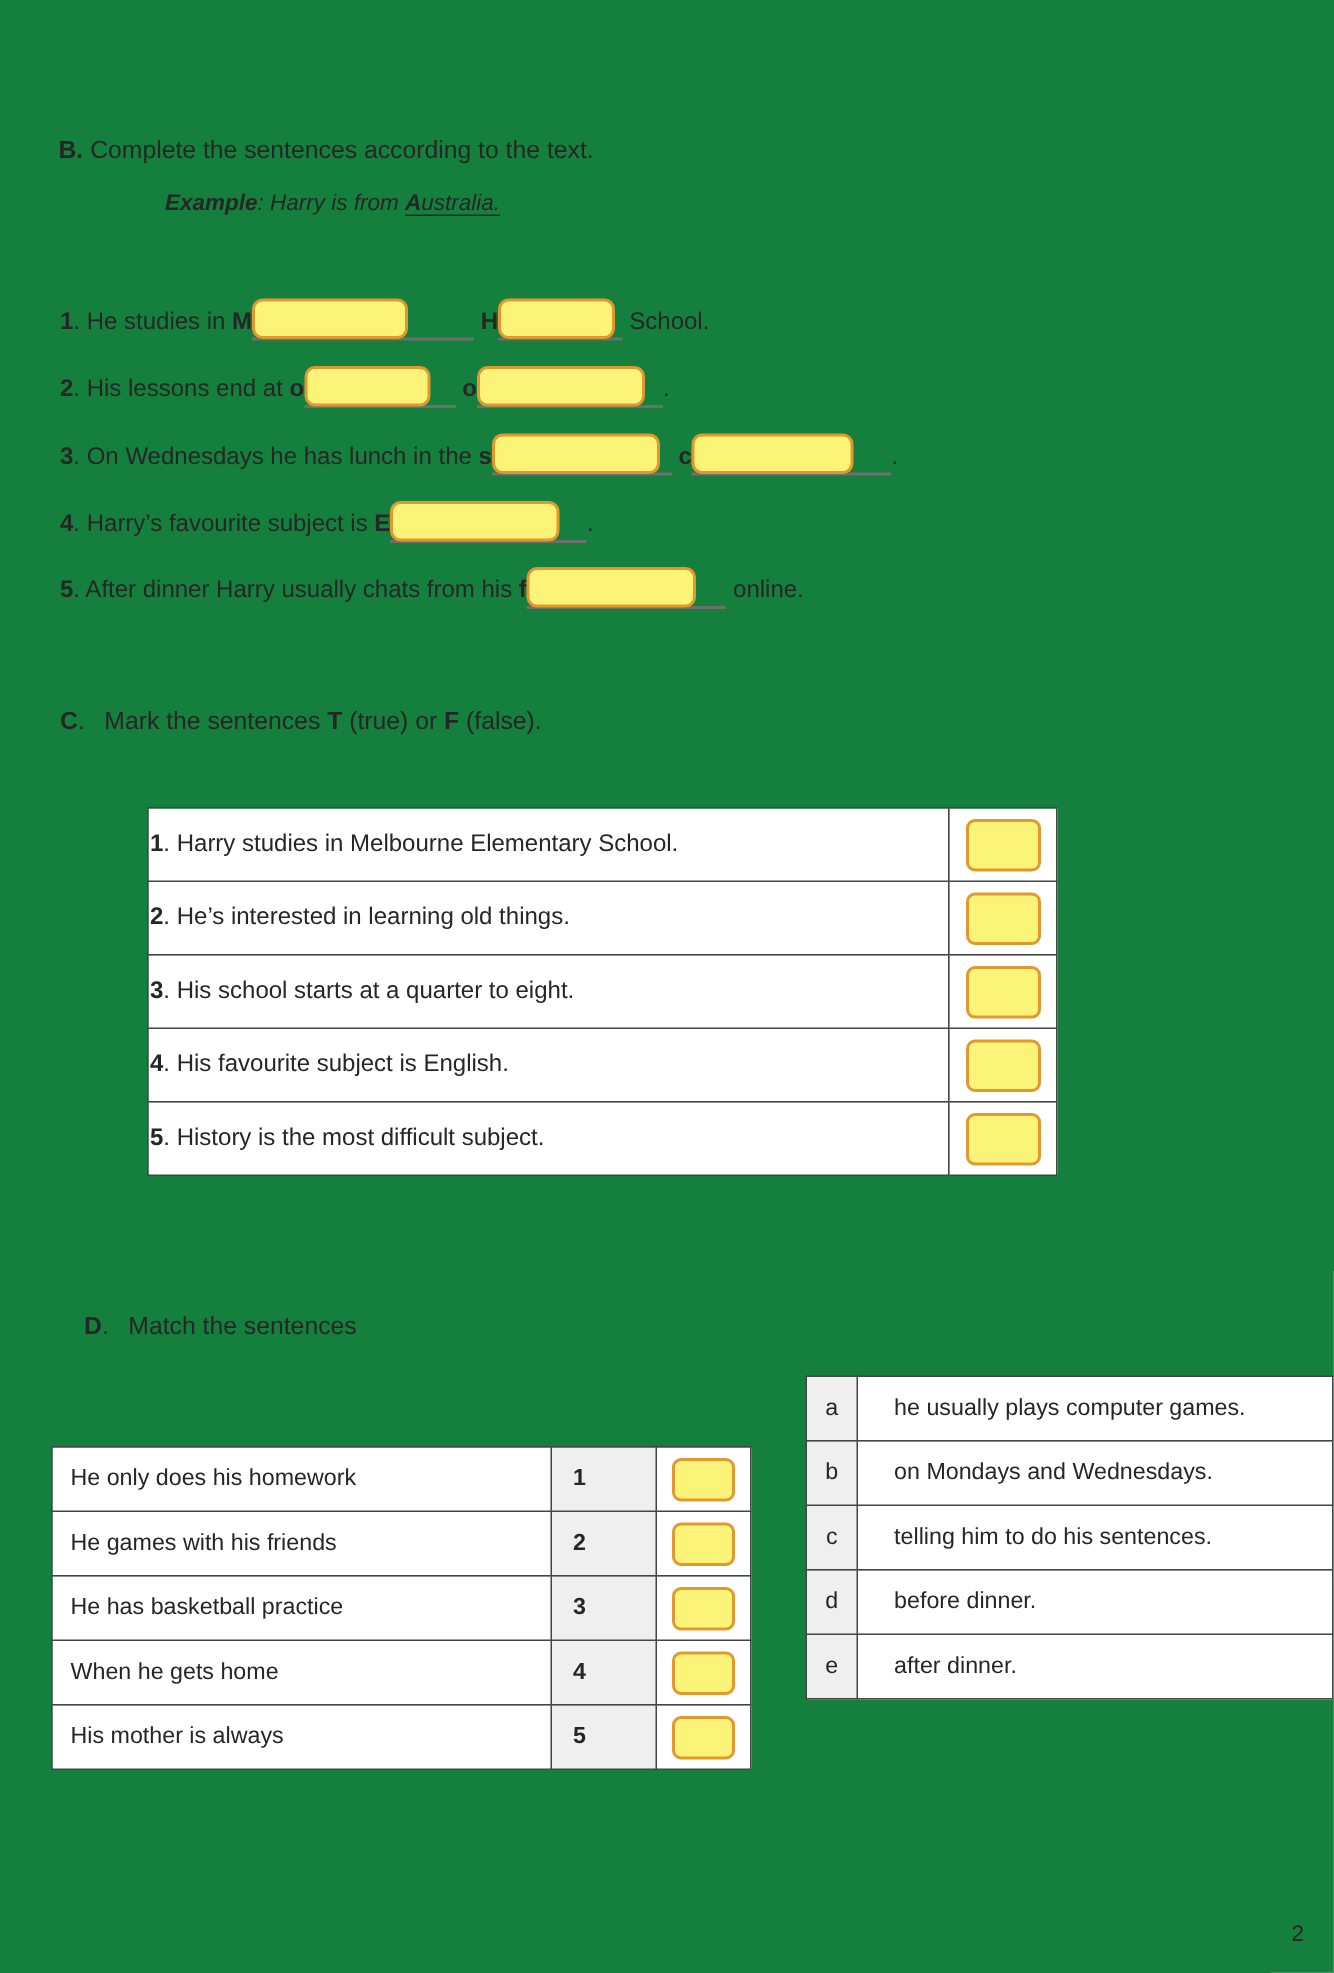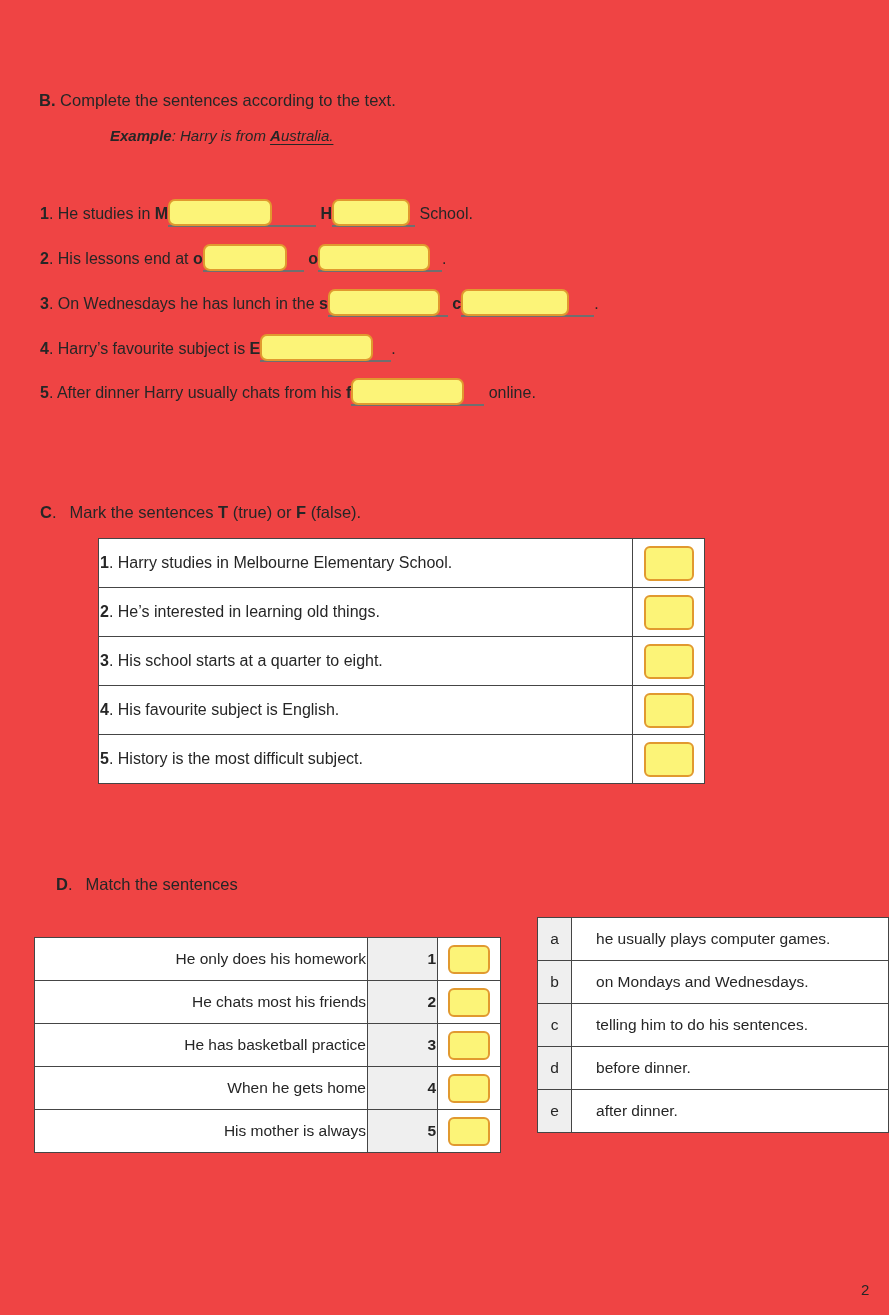--- a/index.html
+++ b/index.html
@@ -12,21 +12,21 @@
   }
   html,body{margin:0;padding:0;}
   body{
     font-family:"Liberation Sans", sans-serif;
     background:#e9e9e9;
   }
   .page{
     position:relative;
     width:889px;
     height:1315px;
-    background:#ef4444;
+    background:#15803d;
     overflow:hidden;
     color:var(--text);
     margin:0 auto;
   }
   .abs{position:absolute;}
   .header{font-size:16.5px; white-space:nowrap;}
   .hgap{display:inline-block; width:13px;}
 
   
   .b-header{left:39px; top:91px;}
@@ -57,21 +57,21 @@
     position:absolute;
     left:0; top:0;
     height:23px;
     background:var(--blank-fill);
     border:2px solid var(--blank-border);
     border-radius:7px;
     z-index:1;
   }
 
   
-  .c-header{left:40px; top:503px;}
+  .c-header{left:40px; top:472px;}
   table{border-collapse:collapse;}
   .ctable{left:98px; top:538px;}
   .ctable td{
     border:1.5px solid var(--table-border);
     font-size:16px;
   }
   .c-text{
     width:531px; height:46px;
     background:#fff;
   }
@@ -85,21 +85,21 @@
     display:inline-block;
     width:46px; height:31px;
     background:var(--blank-fill);
     border:2px solid var(--blank-border);
     border-radius:6px;
     vertical-align:middle;
   }
 
   
   .d-header{left:56px; top:875px;}
-  .dltable{left:34px; top:937px;text-align:right;}
+  .dltable{left:34px; top:964px;}
   .dltable td, .drtable td{
     border:1.5px solid var(--table-border);
     font-size:15.5px;
   }
   .dl-text{
     width:319px; height:40px;
     padding-left:12px;
     background:#fff;
   }
   .dl-num{
@@ -188,21 +188,21 @@
   <div class="abs header d-header"><b>D</b><span>.</span><span class="hgap"></span><span>Match the sentences</span></div>
 
   <table class="abs dltable">
     <tbody>
         <tr>
       <td class="dl-text">He only does his homework</td>
       <td class="dl-num">1</td>
       <td class="dl-boxcell"><span class="dbox"></span></td>
     </tr>
     <tr>
-      <td class="dl-text">He chats most his friends</td>
+      <td class="dl-text">He games with his friends</td>
       <td class="dl-num">2</td>
       <td class="dl-boxcell"><span class="dbox"></span></td>
     </tr>
     <tr>
       <td class="dl-text">He has basketball practice</td>
       <td class="dl-num">3</td>
       <td class="dl-boxcell"><span class="dbox"></span></td>
     </tr>
     <tr>
       <td class="dl-text">When he gets home</td>

